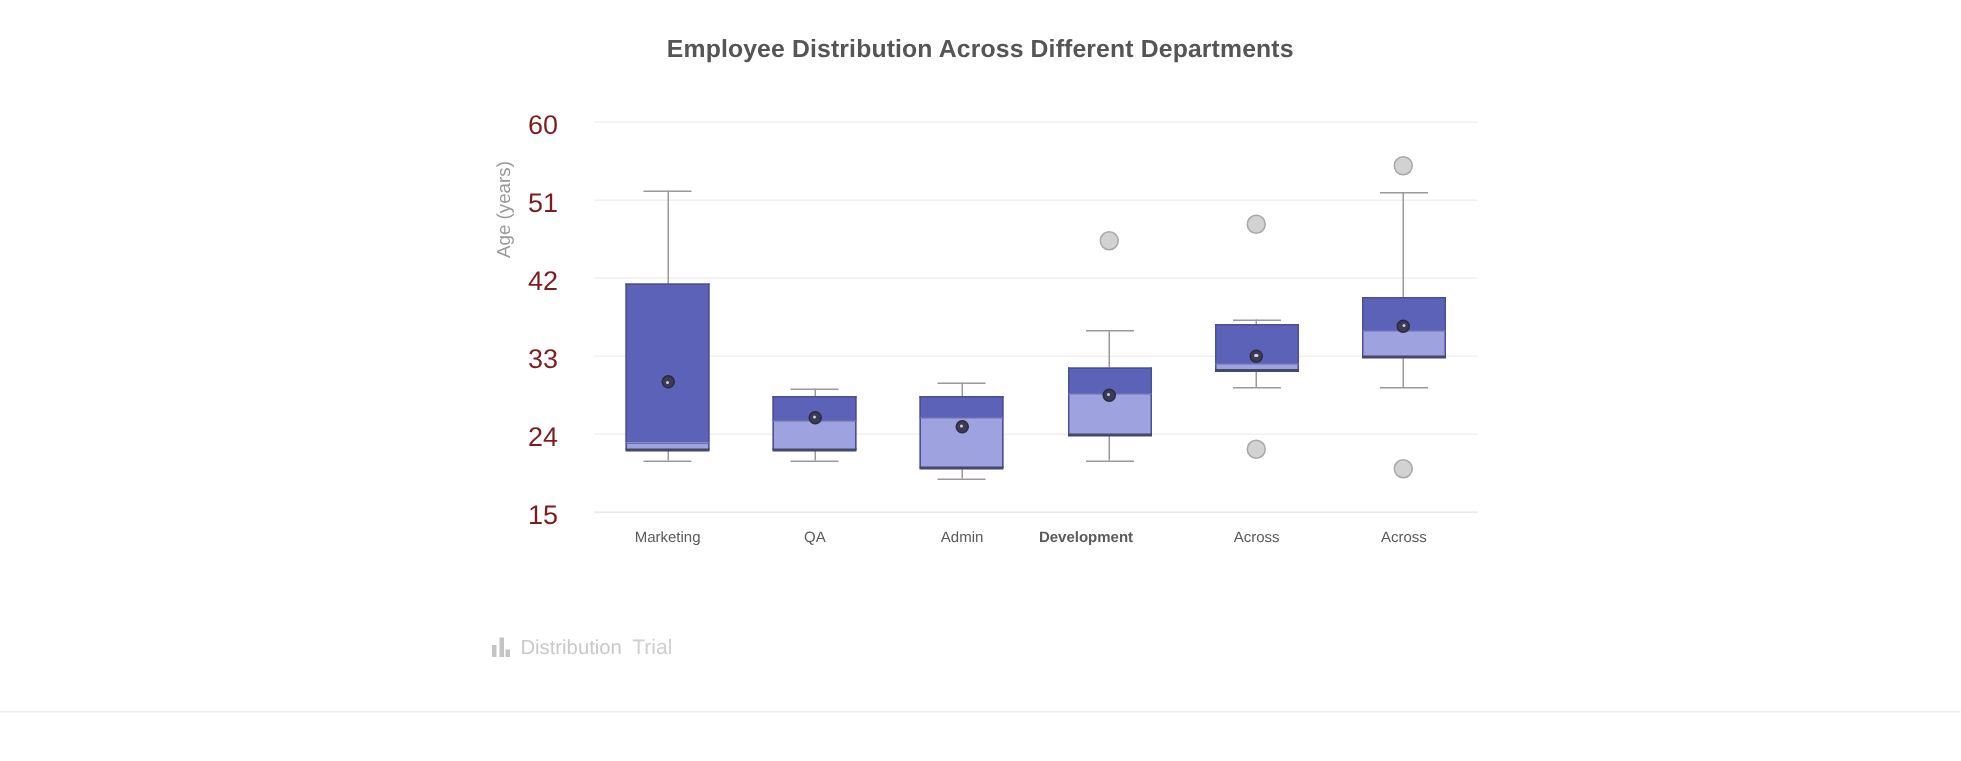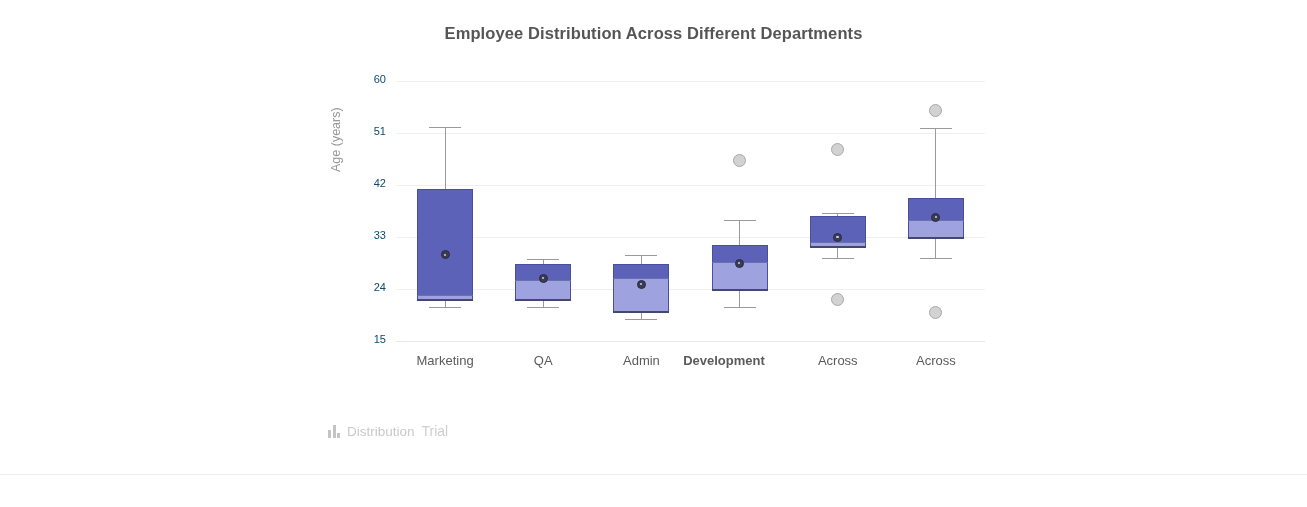--- a/index.html
+++ b/index.html
@@ -63,41 +63,41 @@
     height: 1px;
     background: #f0f0f0;
   }
   .gridline.axis-base {
     background: #e8e8e8;
   }
 
   .ytick-label {
     position: absolute;
     right: 1311px; 
-    font-size: 11px;
-    color: #0c4a6e;
-    text-align: right;
+    font-size: 18px;
+    color: #7f1d1d;
+    text-align: center;
     white-space: nowrap;
   }
 
   .y-axis-title {
     position: absolute;
     left: 329px;
     top: 172px;
     font-size: 12.5px;
     color: #999999;
     transform: rotate(-90deg);
     transform-origin: left top;
     white-space: nowrap;
   }
 
   .xtick-label {
     position: absolute;
     top: 353px;
-    font-size: 13px;
+    font-size: 10px;
     color: #5b5b5b;
     text-align: center;
     white-space: nowrap;
     transform: translateX(-50%);
   }
 
   
   .bp-box-upper {
     position: absolute;
     background: #5c62b8;

